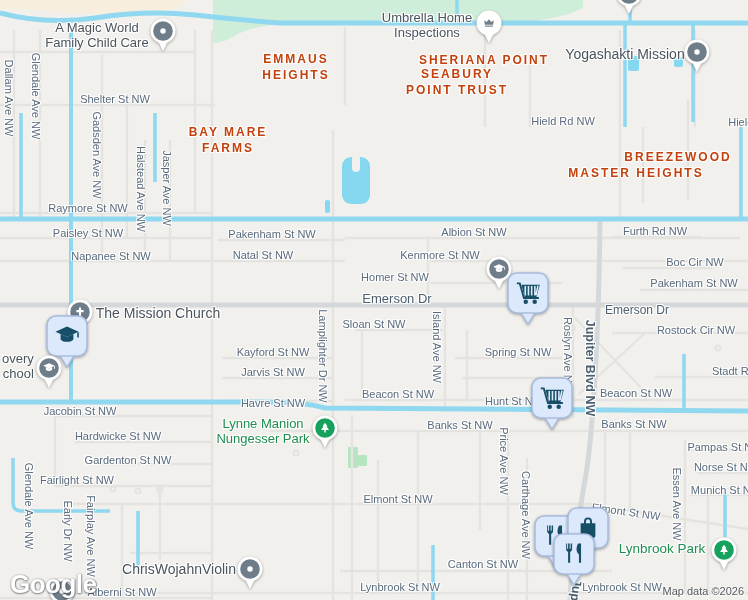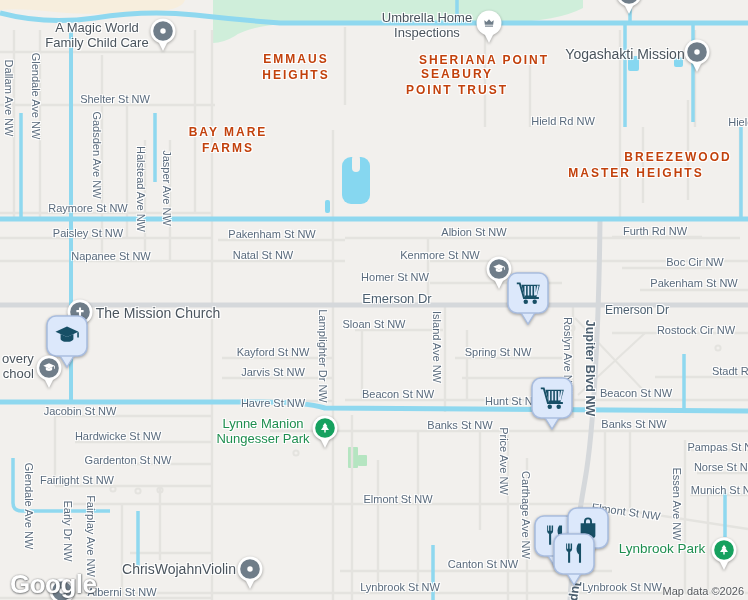--- a/index.html
+++ b/index.html
@@ -145,21 +145,21 @@
       </div>
       <div class="maplabel street-label" style="left: 397px; top: 299px; font-size: 13px; color: rgb(77, 96, 112); transform: translate(-50%, -50%);">
         <div>Emerson Dr</div>
       </div>
       <div class="maplabel street-label" style="left: 637px; top: 310px; font-size: 12px; color: rgb(77, 96, 112); transform: translate(-50%, -50%);">
         <div>Emerson Dr</div>
       </div>
       <div class="maplabel street-label" style="left: 374px; top: 324px; transform: translate(-50%, -50%);">
         <div>Sloan St NW</div>
       </div>
-      <div class="maplabel street-label" style="left: 498px; top: 352px; transform: translate(-50%, -50%);">
+      <div class="maplabel street-label" style="left: 518px; top: 352px; transform: translate(-50%, -50%);">
         <div>Spring St NW</div>
       </div>
       <div class="maplabel street-label" style="left: 514px; top: 372px; transform: translate(-50%, -50%); margin-top: 29px;">
         <div>Hunt St NW</div>
       </div>
       <div class="maplabel street-label" style="left: 273px; top: 352px; transform: translate(-50%, -50%);">
         <div>Kayford St NW</div>
       </div>
       <div class="maplabel street-label" style="left: 273px; top: 372px; transform: translate(-50%, -50%);">
         <div>Jarvis St NW</div>

